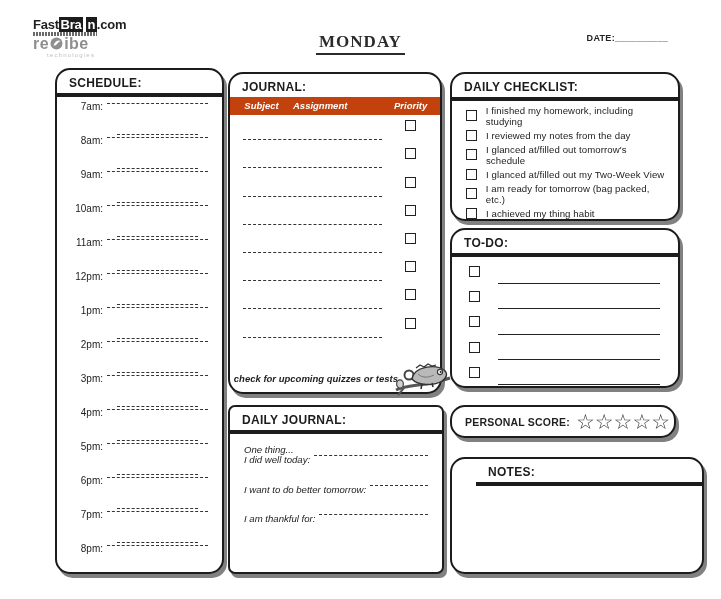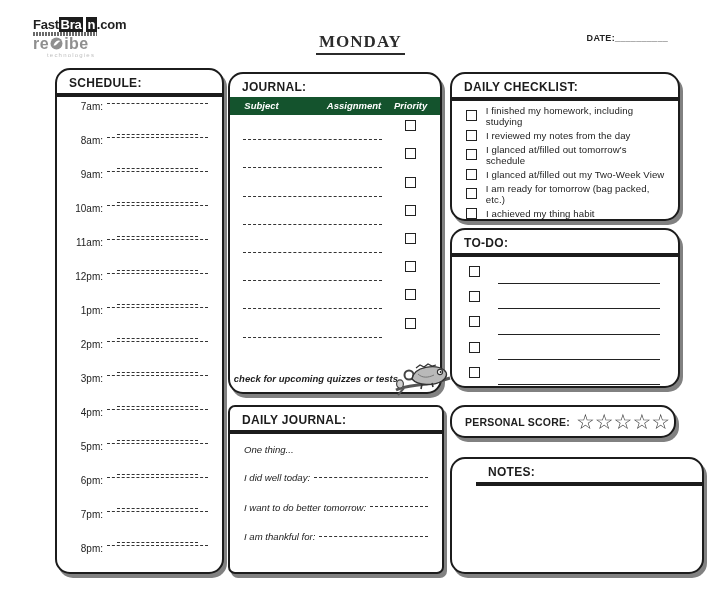--- a/index.html
+++ b/index.html
@@ -30,23 +30,23 @@
   .sched-body{padding-top:5px;}
   .hour-row{display:flex;align-items:flex-start;height:17px;}
   .hour-label{width:46px;text-align:right;font-size:10px;color:#222;padding-right:4px;line-height:1;}
   .dash-line{flex:1;height:1px;border-bottom:1.6px dashed #333;margin-right:14px;margin-bottom:1px;}
   .half-row{display:flex;align-items:flex-end;height:17px;}
   .half-row .dash-line{margin-left:60px;margin-right:24px;}
   .sched-body div.slot:last-of-type .half-row{display:none;}
 
   
   .homework{left:228px;top:72px;width:210px;height:318px;overflow:visible;}
-  .hw-cols{display:flex;background:#14532d;color:#fff;font-size:9.5px;font-style:italic;font-weight:600;padding:3px 0 4px;}
+  .hw-cols{display:flex;background:#c2410c;color:#fff;font-size:9.5px;font-style:italic;font-weight:600;padding:3px 0 4px;}
   .hw-col-subject{width:30%;text-align:center;}
-  .hw-col-assignment{width:42%;text-align:right;}
+  .hw-col-assignment{width:42%;text-align:left;}
   .hw-col-priority{width:28%;text-align:center;}
   .hw-row{position:relative;height:28.2px;}
   .hw-line{position:absolute;left:13px;right:58px;bottom:3px;border-bottom:1.6px dashed #333;}
   .checkbox{display:inline-block;width:9px;height:9px;border:1.5px solid #222;background:#fff;}
   .hw-cb{position:absolute;right:24px;bottom:12px;}
   .hw-footer{position:absolute;left:0;right:42px;bottom:8px;text-align:right;font-size:9.5px;font-style:italic;font-weight:700;color:#222;}
   .chameleon{position:absolute;right:-12px;bottom:-6px;}
 
   
   .checklist{left:450px;top:72px;width:226px;height:145px;}
@@ -57,22 +57,22 @@
   
   .todo{left:450px;top:228px;width:226px;height:156px;}
   .td-body{padding-top:6px;}
   .td-row{position:relative;height:25.2px;}
   .td-cb{position:absolute;left:17px;top:3px;}
   .td-line{position:absolute;left:46px;right:18px;bottom:4px;border-bottom:1.4px solid #222;}
 
   
   .journal{left:228px;top:405px;width:212px;height:165px;border-radius:7px;}
   .jr-body{padding:10px 14px 0;font-style:italic;font-size:9.6px;color:#222;}
-  .jr-intro{margin-bottom:18px;}
-  .jr-row{display:flex;align-items:center;margin-bottom:20px;}
+  .jr-intro{margin-bottom:0;}
+  .jr-row{display:flex;align-items:flex-start;margin-bottom:20px;}
   .jr-label{white-space:nowrap;padding-right:4px;line-height:1;}
   .jr-line{flex:1;border-bottom:1.5px dashed #333;margin-bottom:1px;}
 
   
   .score{left:450px;top:405px;width:226px;height:33px;display:flex;align-items:center;padding:0;box-sizing:border-box;}
   .score-inner{display:flex;align-items:center;width:100%;padding:0 10px 0 13px;}
   .score-label{font-size:10.5px;font-weight:800;letter-spacing:0.2px;white-space:nowrap;}
   .stars{display:flex;flex:1;justify-content:space-around;padding-left:6px;}
   .star{font-size:21px;line-height:1;color:#3a3a3a;}
 

